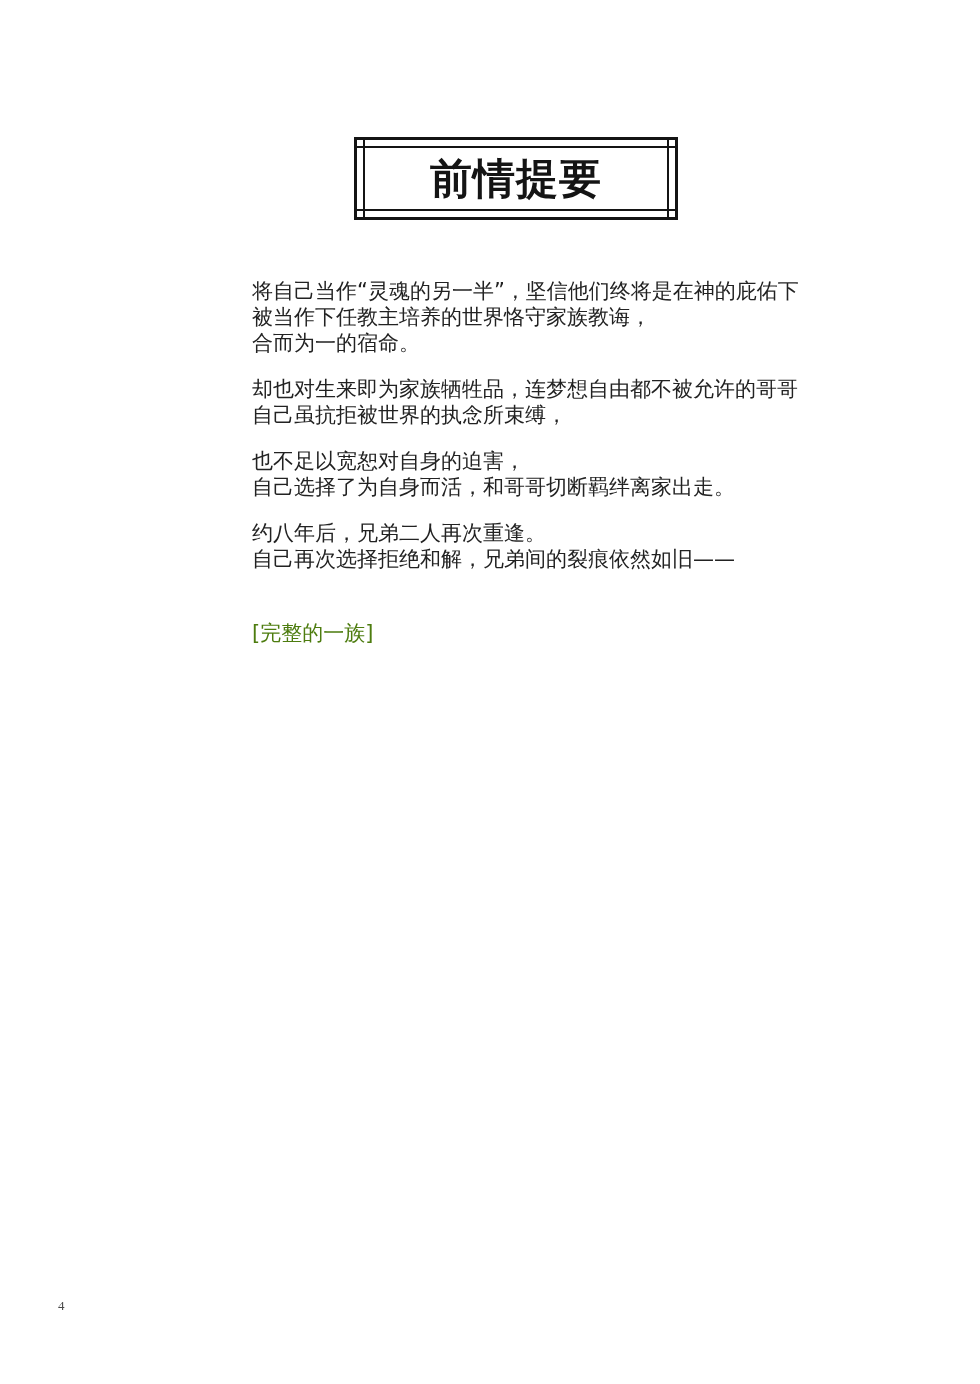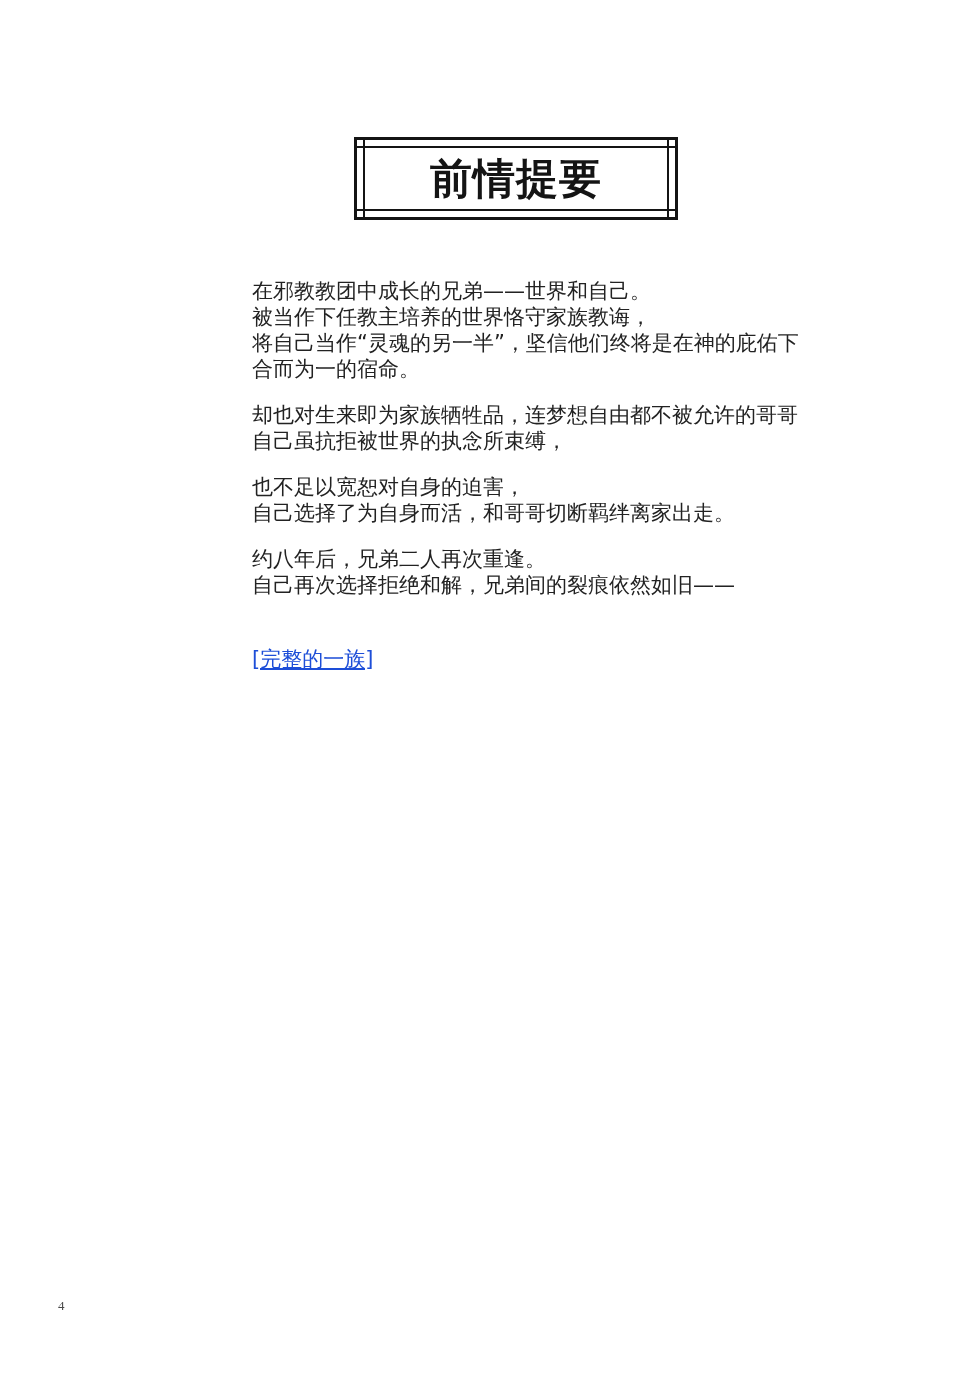--- a/index.html
+++ b/index.html
@@ -65,22 +65,21 @@
   }
   .line {
     display: block;
     white-space: nowrap;
   }
   .tag {
     margin: 48px 0 0 0;
     padding: 0;
     font-size: 21px;
     line-height: 26px;
-    color: #1d4ed8;
-    text-decoration: underline;
+    color: #4d7c0f;
   }
 
   
   .page-number {
     position: absolute;
     left: 58px;
     top: 1298px;
     font-family: "Liberation Serif", serif;
     font-size: 13px;
     color: #4a4a4a;
@@ -95,23 +94,22 @@
     <span class="fl fl-top"></span>
     <span class="fl fl-bottom"></span>
     <span class="fl fl-left"></span>
     <span class="fl fl-right"></span>
     <h1 class="title">前情提要</h1>
   </div>
 
   <div class="body-text">
 
     <p class="para">
-      <span class="line">在邪教教团中成长的兄弟——世界和自己。</span>
+      <span class="line">将自己当作“灵魂的另一半”，坚信他们终将是在神的庇佑下</span>
       <span class="line">被当作下任教主培养的世界恪守家族教诲，</span>
-      <span class="line">将自己当作“灵魂的另一半”，坚信他们终将是在神的庇佑下</span>
       <span class="line">合而为一的宿命。</span>
     </p>
 
     <p class="para">
       <span class="line">却也对生来即为家族牺牲品，连梦想自由都不被允许的哥哥</span>
       <span class="line">自己虽抗拒被世界的执念所束缚，</span>
     </p>
 
     <p class="para">
       <span class="line">也不足以宽恕对自身的迫害，</span>

